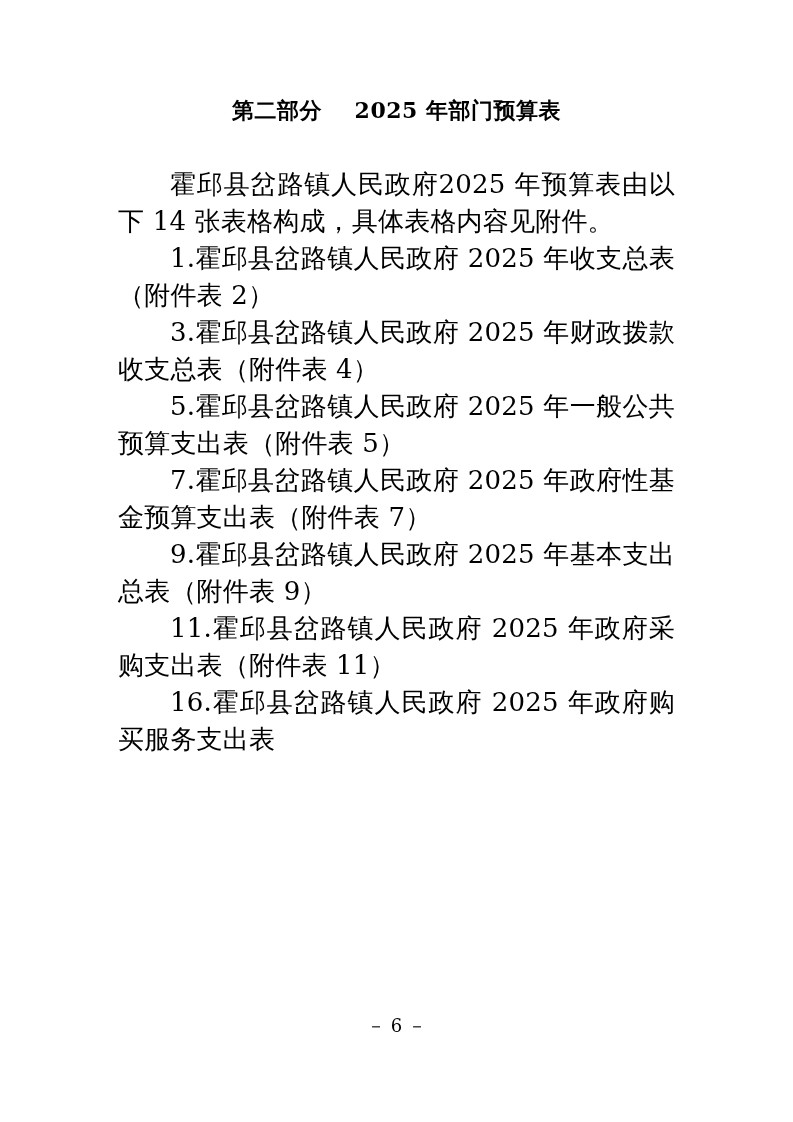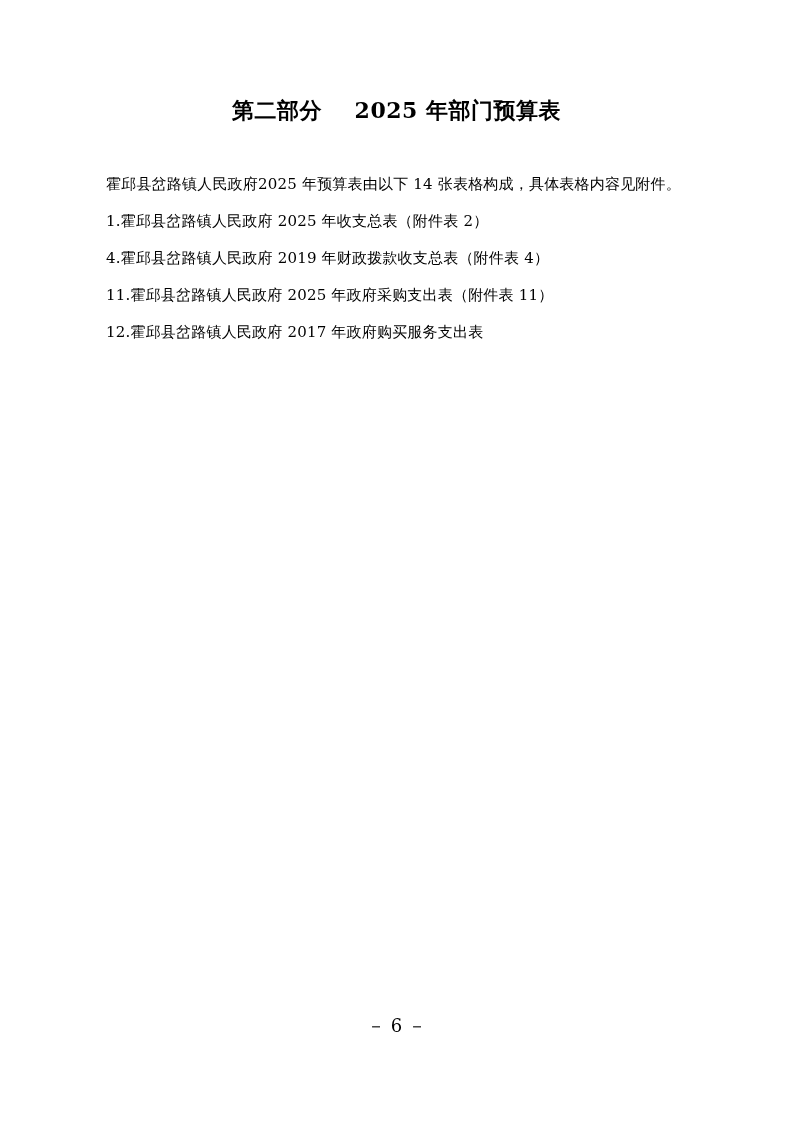--- a/index.html
+++ b/index.html
@@ -14,37 +14,37 @@
     font-family: "DejaVu Serif", "Liberation Serif", serif;
     color: #000000;
     overflow: hidden;
   }
   .page {
     position: absolute;
     left: 0; top: 0;
     width: 793px;
     height: 1122px;
     box-sizing: border-box;
-    padding: 0 76px;
+    padding: 0 118px;
   }
   .doc-title {
     margin-top: 96px;
     text-align: center;
     font-size: 22px;
     font-weight: bold;
     letter-spacing: 0.5px;
     font-family: "DejaVu Serif", "Liberation Serif", serif;
     white-space: pre;
   }
   .body-block {
     margin-top: 40px;
   }
   p.para {
     margin: 0;
-    font-size: 15px;
+    font-size: 26px;
     line-height: 37px;
     text-align: justify;
     text-justify: inter-ideograph;
     text-indent: 2em;
     font-family: "DejaVu Serif", "Liberation Serif", serif;
     letter-spacing: 0.2px;
   }
   p.intro {
     text-indent: 2em;
   }
@@ -62,20 +62,23 @@
 </head>
 <body>
 
 <div class="page">
 
   <div class="doc-title">第二部分    2025 年部门预算表</div>
 
   <div class="body-block">
     <p class="para intro">霍邱县岔路镇人民政府2025 年预算表由以下 14 张表格构成，具体表格内容见附件。</p>
     <p class="para">1.霍邱县岔路镇人民政府 2025 年收支总表（附件表 2）</p>
-    <p class="para">4.霍邱县岔路镇人民政府 2019 年财政拨款收支总表（附件表 4）</p>
+    <p class="para">3.霍邱县岔路镇人民政府 2025 年财政拨款收支总表（附件表 4）</p>
+    <p class="para">5.霍邱县岔路镇人民政府 2025 年一般公共预算支出表（附件表 5）</p>
+    <p class="para">7.霍邱县岔路镇人民政府 2025 年政府性基金预算支出表（附件表 7）</p>
+    <p class="para">9.霍邱县岔路镇人民政府 2025 年基本支出总表（附件表 9）</p>
     <p class="para">11.霍邱县岔路镇人民政府 2025 年政府采购支出表（附件表 11）</p>
-    <p class="para">12.霍邱县岔路镇人民政府 2017 年政府购买服务支出表</p>
+    <p class="para">16.霍邱县岔路镇人民政府 2025 年政府购买服务支出表</p>
   </div>
 
   <div class="page-number">－ 6 －</div>
 
 </div>
 
 </body></html>

